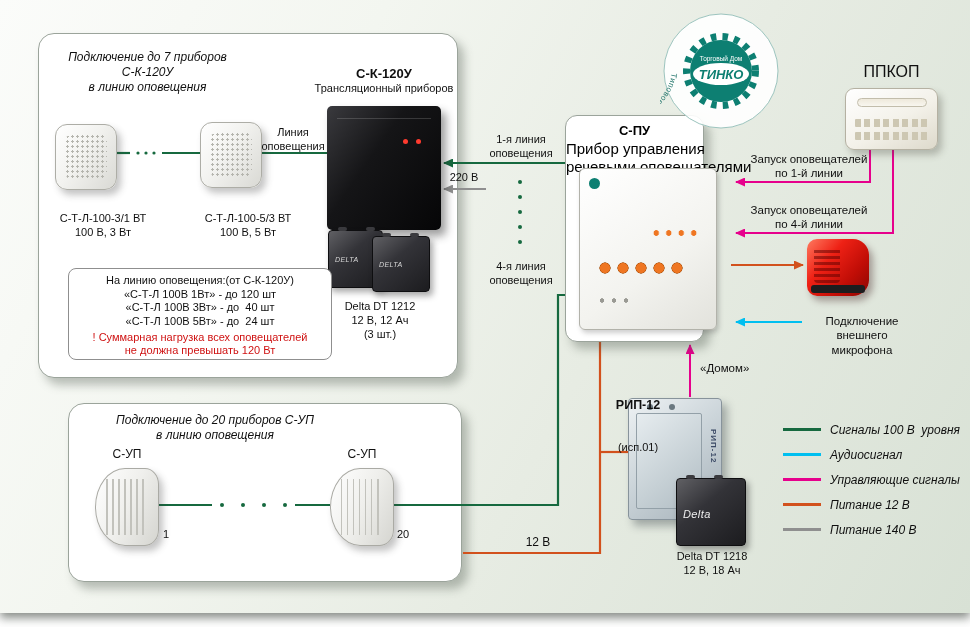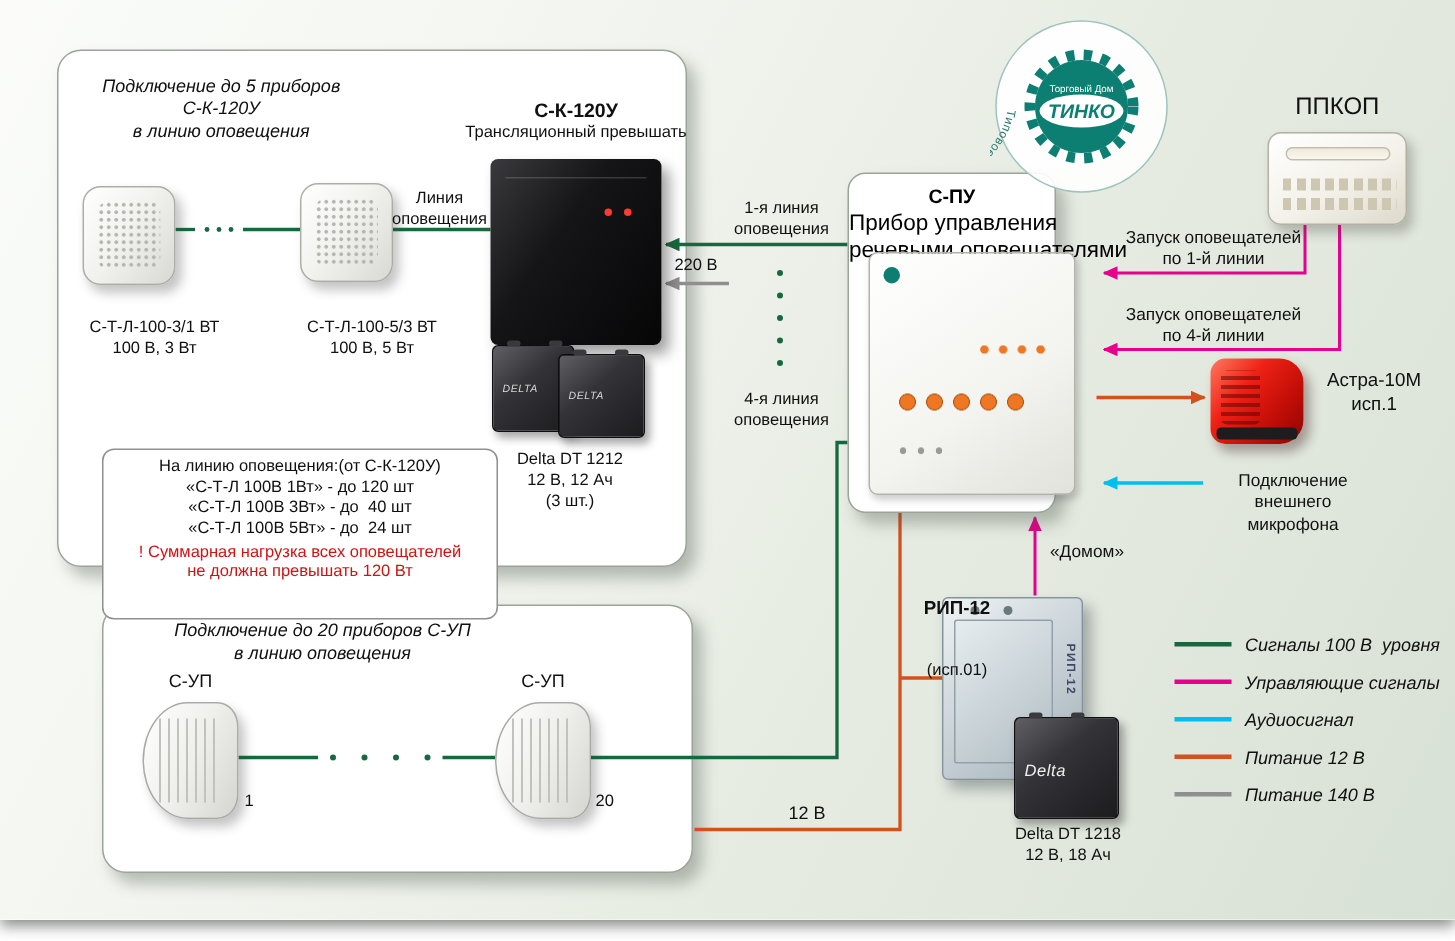--- a/index.html
+++ b/index.html
@@ -8,22 +8,22 @@
   .sheet { position:absolute; left:0; top:0; width:970px; height:613px; z-index:0;
     background:linear-gradient(118deg,#fbfcfa 0%,#f3f6f0 30%,#e7ece3 60%,#d8e1d5 100%);
     box-shadow:0 5px 9px rgba(40,50,40,.55); }
   .panel { position:absolute; background:#fff; border:1.5px solid #9ba49b; border-radius:16px;
     box-shadow:6px 7px 10px rgba(70,80,70,.35); z-index:1; }
   svg.wires { position:absolute; left:0; top:0; z-index:2; pointer-events:none; }
   .lbl { position:absolute; font-size:11px; line-height:1.25; color:#101010; white-space:pre; z-index:6; }
   .c { text-align:center; }
   .i { font-style:italic; font-size:12px; }
   .b { font-weight:bold; font-size:13px; }
-  .note { position:absolute; left:68px; top:268px; width:264px; height:114px; background:#fff;
-    border:1px solid #8f8f8f; border-radius:8px; z-index:5; padding-top:5px;margin-top:31px; }
+  .note { position:absolute; left:68px; top:268px; width:264px; height:92px; background:#fff;
+    border:1px solid #8f8f8f; border-radius:8px; z-index:5; padding-top:5px; }
   .note-body { font-size:11px; text-align:center; white-space:pre; line-height:1.24; color:#101010; }
   .note-warn { color:#cf1212; font-size:11px; text-align:center; white-space:pre; line-height:1.2; margin-top:2px; }
   .stl { position:absolute; width:62px; height:66px; z-index:3;
     background:linear-gradient(125deg,#ffffff 0%,#f2f2ef 45%,#d9d9d4 100%);
     border:1px solid #adada6; border-radius:12px; box-shadow:4px 5px 7px rgba(60,60,60,.3); }
   .stl::after { content:""; position:absolute; inset:9px; border-radius:8px;
     background-image:radial-gradient(circle,#b5b5ae 1px,transparent 1.4px); background-size:5px 5px; }
   .sup { position:absolute; width:64px; height:78px; z-index:3;
     background:linear-gradient(115deg,#ffffff 0%,#efefec 50%,#d5d5d0 100%);
     border:1px solid #aaaaa4; border-radius:30px 14px 14px 30px / 39px 16px 16px 39px;
@@ -143,25 +143,25 @@
       <path d="M690,397 V345" marker-end="url(#m-mag)"></path>
     </g>
     <path d="M802,322 H736" stroke="#00bff0" stroke-width="2.2" fill="none" marker-end="url(#m-cyan)"></path>
     <g stroke="#d2511d" stroke-width="2.2" fill="none">
       <path d="M600,342 V553 H463"></path>
       <path d="M628,452 H600"></path>
       <path d="M731,265 H803" marker-end="url(#m-orange)"></path>
     </g>
   </svg>
 
-  <div class="lbl i c" style="left:50px;top:50px;width:195px">Подключение до 5 приборов
+  <div class="lbl i c" style="left:50px;top:50px;width:195px">Подключение до 7 приборов
 С-К-120У
 в линию оповещения</div>
   <div class="lbl b c" style="left:322px;top:66px;width:124px">С-К-120У</div>
-  <div class="lbl c" style="left:310px;top:82px;width:148px">Трансляционный превышать</div>
+  <div class="lbl c" style="left:310px;top:82px;width:148px">Трансляционный приборов</div>
   <div class="stl" style="left:55px;top:124px"></div>
   <div class="stl" style="left:200px;top:122px"></div>
   <div class="lbl c" style="left:48px;top:212px;width:110px">С-Т-Л-100-3/1 ВТ
 100 В, 3 Вт</div>
   <div class="lbl c" style="left:193px;top:212px;width:110px">С-Т-Л-100-5/3 ВТ
 100 В, 5 Вт</div>
   <div class="lbl c" style="left:256px;top:126px;width:74px">Линия
 оповещения</div>
   <div class="amp"></div>
   <div class="lbl c" style="left:440px;top:171px;width:48px">220 В</div>
@@ -219,22 +219,20 @@
   </div>
 
   <div class="lbl c" style="left:845px;top:62px;width:93px;font-size:16px">ППКОП</div>
   <div class="ppkop">
     <div class="ppkop-slot"></div>
     <div class="ppkop-keys" style="top:30px"></div>
     <div class="ppkop-keys" style="top:43px"></div>
   </div>
 
   <div class="astra"></div>
-  <div class="lbl c" style="left:868px;top:246px;width:96px;font-size:12.5px">Астра-10М
-исп.1</div>
 
   <div class="lbl c" style="left:596px;top:370px;width:84px">
     <div style="font-weight:bold;font-size:12.5px">РИП-12</div>
     <div style="font-size:11px">(исп.01)</div>
   </div>
   <div class="rip">
     <div class="rip-holes"></div>
     <div class="rip-door"></div>
     <div class="rip-sidelabel">РИП-12</div>
   </div>
@@ -243,26 +241,26 @@
   </div>
   <div class="lbl c" style="left:668px;top:550px;width:88px;z-index:6">Delta DT 1218
 12 В, 18 Ач</div>
 
   <div class="legend">
     <div class="leg-row">
       <div class="leg-swatch" style="background: rgb(22, 105, 63);"></div>
       <span class="leg-label">Сигналы 100 В  уровня</span>
     </div>
     <div class="leg-row">
+      <div class="leg-swatch" style="background: rgb(0, 191, 240);"></div>
+      <span class="leg-label">Аудиосигнал</span>
+    </div>
+    <div class="leg-row">
       <div class="leg-swatch" style="background: rgb(230, 0, 140);"></div>
       <span class="leg-label">Управляющие сигналы</span>
-    </div>
-    <div class="leg-row">
-      <div class="leg-swatch" style="background: rgb(0, 191, 240);"></div>
-      <span class="leg-label">Аудиосигнал</span>
     </div>
     <div class="leg-row">
       <div class="leg-swatch" style="background: rgb(210, 81, 29);"></div>
       <span class="leg-label">Питание 12 В</span>
     </div>
     <div class="leg-row">
       <div class="leg-swatch" style="background: rgb(143, 143, 143);"></div>
       <span class="leg-label">Питание 140 В</span>
     </div>
   </div>

